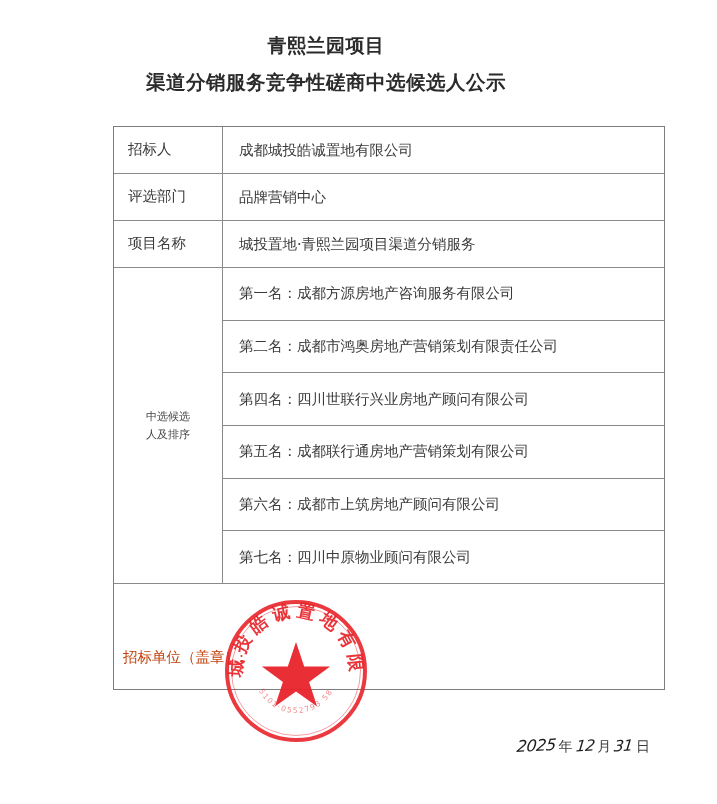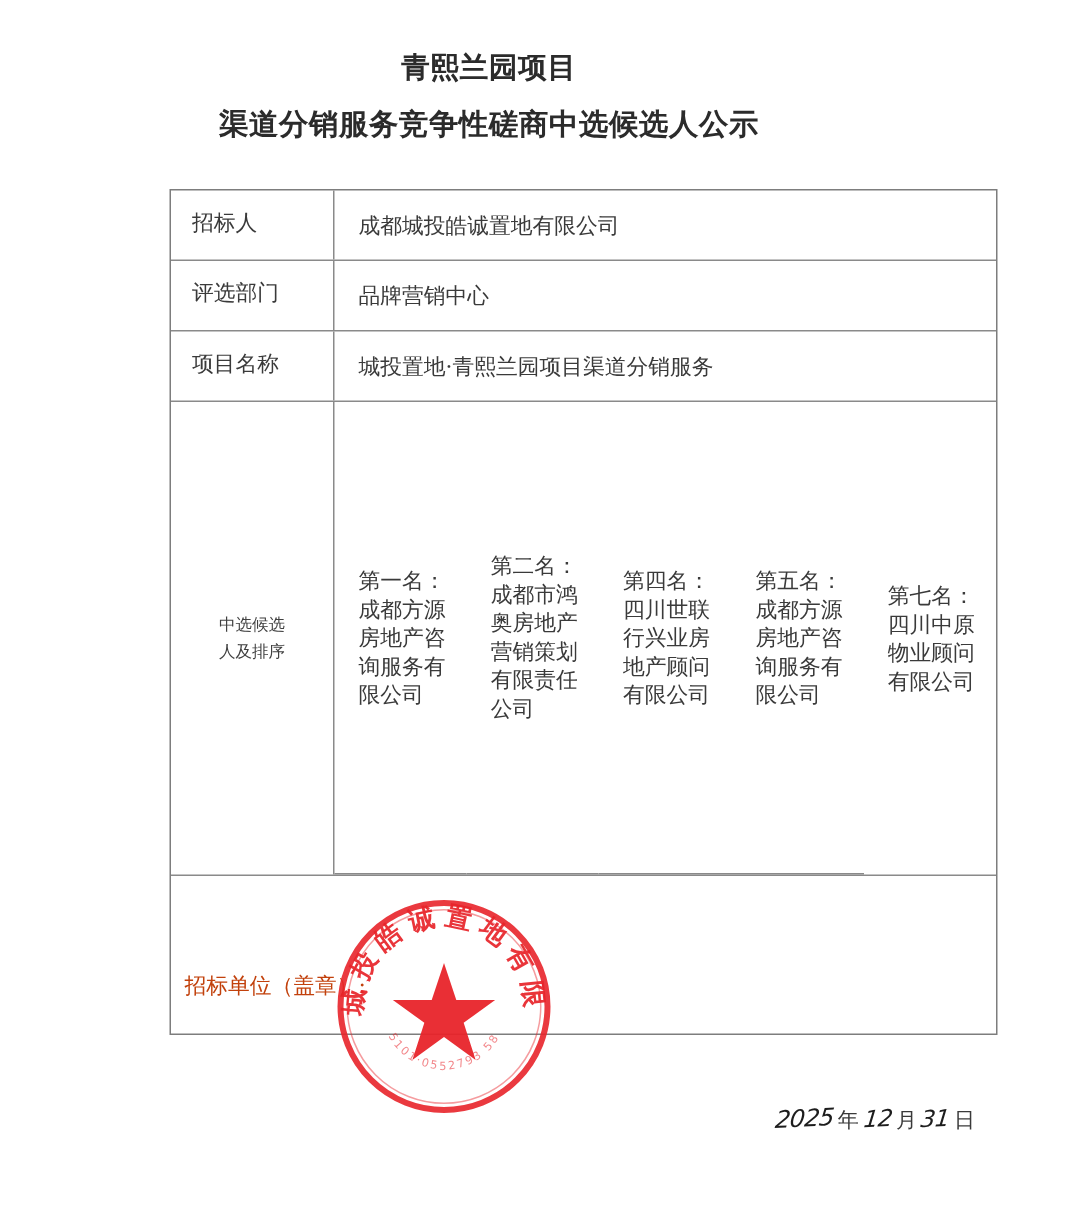--- a/index.html
+++ b/index.html
@@ -95,20 +95,21 @@
     justify-content: center;
     text-align: center;
     font-size: 11px;
     color: #404040;
     line-height: 1.55;
   }
   .cand-label span { display: block; }
   .cand-list {
     flex: 1 1 auto;
     display: flex;
+    flex-direction: column;
     box-sizing: border-box;
   }
   .cand-item {
     flex: 1 1 0;
     box-sizing: border-box;
     border-bottom: 1px solid #8a8a8a;
     display: flex;
     align-items: center;
     padding-left: 16px;
     font-size: 14.5px;
@@ -191,21 +192,22 @@
     <div class="cand-label">
       <div>
         <span>中选候选</span>
         <span>人及排序</span>
       </div>
     </div>
     <div class="cand-list">
       <div class="cand-item">第一名：成都方源房地产咨询服务有限公司</div>
       <div class="cand-item">第二名：成都市鸿奥房地产营销策划有限责任公司</div>
       <div class="cand-item">第四名：四川世联行兴业房地产顾问有限公司</div>
-      <div class="cand-item">第五名：成都方源房地产咨询服务有限公司</div>
+      <div class="cand-item">第五名：成都联行通房地产营销策划有限公司</div>
+      <div class="cand-item">第六名：成都市上筑房地产顾问有限公司</div>
       <div class="cand-item">第七名：四川中原物业顾问有限公司</div>
     </div>
   </div>
 
   <div class="row row-signature">
     <div class="sig-label">招标单位（盖章）:</div>
 
     <div class="seal">
       <svg width="146" height="146" viewBox="0 0 146 146" aria-hidden="true">
         <defs>

